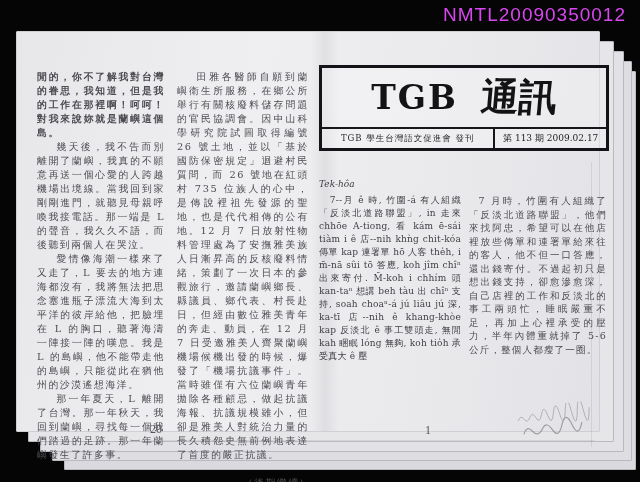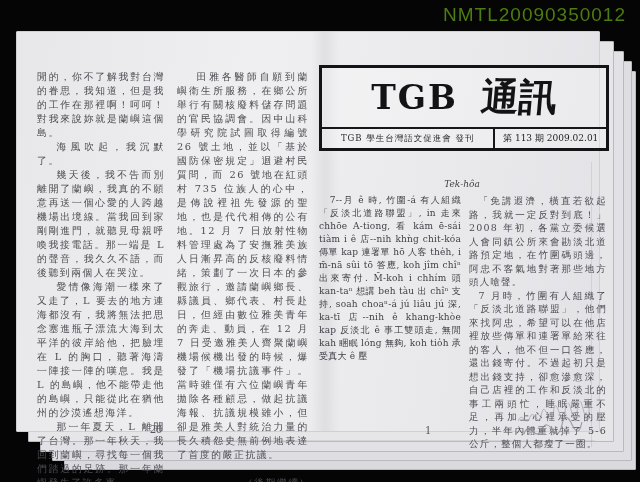--- a/index.html
+++ b/index.html
@@ -1,35 +1,35 @@
 <!DOCTYPE html>
 <html><head>
 <meta charset="utf-8">
 <style>
   html,body{margin:0;padding:0;background:#000;}
   .stage{position:relative;width:640px;height:482px;background:#050505;overflow:hidden;
          font-family:"DejaVu Serif",serif;}
-  .watermark{position:absolute;top:4px;right:14px;color:#4d7c0f;
+  .watermark{position:absolute;top:4px;right:14px;color:#d946ef;
              font-family:"Liberation Sans",sans-serif;font-size:19px;letter-spacing:1px;}
   .sheet{position:absolute;border-radius:1px;}
   .behind{background:#e0e0e4;border:1px solid #b9b9bf;}
   .b1{left:28px;top:41px;width:584px;height:399px;background:#e6e6e9;z-index:9;}
   .b2{left:40px;top:51px;width:582px;height:399px;background:#e2e2e6;z-index:8;}
   .b3{left:52px;top:61px;width:578px;height:398px;background:#dedee2;z-index:7;}
   .b4{left:64px;top:71px;width:570px;height:397px;background:#d9d9de;z-index:6;}
   .main{left:16px;top:31px;width:582px;height:399px;z-index:10;
         background:linear-gradient(100deg,#e7e7ea 0%,#efeff1 38%,#e9e9ec 72%,#e2e2e6 100%);
         border:1px solid #cfcfd4;}
   .fold{position:absolute;left:294px;top:0;width:28px;height:100%;
         background:linear-gradient(90deg,rgba(0,0,0,0),rgba(50,50,65,.07),rgba(0,0,0,0));}
   .inner-edge-v{position:absolute;left:574px;top:130px;width:1px;height:285px;background:rgba(0,0,0,.08);}
   .inner-edge-h{position:absolute;left:130px;top:408px;width:448px;height:1px;background:rgba(0,0,0,.08);}
   .col{position:absolute;text-align:justify;color:#46464c;}
   .col p{margin:0;text-indent:2em;}
-  .col p.noindent{text-indent:0;}
+  .col p.noindent{text-indent:0;font-weight:bold;}
   .kai{font-size:9.8px;line-height:14px;letter-spacing:1.6px;color:#4b4b52;}
   .poj{font-size:9px;line-height:13px;letter-spacing:.2px;color:#3e3e45;}
   .poj p{text-indent:1.2em;}
   .zh{font-size:9.5px;line-height:13.5px;letter-spacing:1.2px;color:#4b4b52;}
   .zh p{text-indent:1em;}
   .lcol1{left:20px;top:38px;width:128px;}
   .lcol2{left:160px;top:38px;width:132px;}
   .cont{text-align:right;text-indent:0 !important;margin-top:14px !important;padding-right:4px;}
   .pagenum{position:absolute;font-size:12px;color:#55555c;width:22px;text-align:center;
            font-family:"Liberation Serif",serif;margin-top:24px;}
@@ -42,21 +42,21 @@
   .mast-latin{font-size:33px;font-weight:bold;letter-spacing:2px;font-family:"DejaVu Serif",serif;}
   .mast-han{font-size:38px;font-weight:bold;transform:skewX(-5deg);}
   .mast-row{display:flex;border-top:2px solid #17171b;height:19px;align-items:stretch;}
   .mast-pub{flex:1.55;display:flex;align-items:center;justify-content:center;
             font-size:8.5px;letter-spacing:1px;color:#2a2a2f;border-radius:7px;}
   .mast-issue{flex:1;border-left:2px solid #17171b;display:flex;align-items:center;
               justify-content:center;font-size:9px;color:#232327;}
   .art-title{position:absolute;left:302px;top:124px;width:288px;height:21px;line-height:21px;
              background:#131316;color:#f4f4f2;text-align:center;font-weight:bold;
              font-size:12.5px;letter-spacing:1px;}
-  .art-author{position:absolute;left:302px;top:147px;width:286px;text-align:center;
+  .art-author{position:absolute;left:302px;top:147px;width:286px;text-align:left;
               font-size:9px;font-style:italic;color:#3c3c42;}
   .rcol-poj{left:302px;top:162px;width:142px;}
   .rcol-zh{left:452px;top:162px;width:138px;}
   .pencil{position:absolute;left:498px;top:372px;transform:rotate(-7deg);opacity:.75;}
 </style>
 </head>
 <body>
 
 <div class="stage">
 
@@ -67,49 +67,47 @@
   <div class="sheet behind b2"></div>
   <div class="sheet behind b1"></div>
 
   <div class="sheet main">
     <div class="fold"></div>
     <div class="inner-edge-v"></div>
     <div class="inner-edge-h"></div>
 
     <div class="col kai lcol1">
       <p class="noindent">閒的，你不了解我對台灣的眷思，我知道，但是我的工作在那裡啊！呵呵！對我來說妳就是蘭嶼這個島。</p>
-      <p>海風吹起，我沉默了。</p>
       <p>幾天後，我不告而別離開了蘭嶼，我真的不願意再送一個心愛的人跨越機場出境線。當我回到家剛剛進門，就聽見母親呼喚我接電話。那一端是 L 的聲音，我久久不語，而後聽到兩個人在哭泣。</p>
       <p>愛情像海潮一樣來了又走了，L 要去的地方連海都沒有，我將無法把思念塞進瓶子漂流大海到太平洋的彼岸給他，把臉埋在 L 的胸口，聽著海濤一陣接一陣的嘆息。我是 L 的島嶼，他不能帶走他的島嶼，只能從此在猶他州的沙漠遙想海洋。</p>
       <p>那一年夏天，L 離開了台灣。那一年秋天，我回到蘭嶼，尋找每一個我們踏過的足跡。那一年蘭嶼發生了許多事。</p>
     </div>
     <div class="col kai lcol2">
       <p>田雅各醫師自願到蘭嶼衛生所服務，在鄉公所舉行有關核廢料儲存問題的官民協調會。因中山科學研究院試圖取得編號 26 號土地，並以「基於國防保密規定」迴避村民質問，而 26 號地在紅頭村 735 位族人的心中，是傳說裡祖先發源的聖地，也是代代相傳的公有地。12 月 7 日放射性物料管理處為了安撫雅美族人日漸昇高的反核廢料情緒，策劃了一次日本的參觀旅行，邀請蘭嶼鄉長、縣議員、鄉代表、村長赴日，但經由數位雅美青年的奔走、動員，在 12 月 7 日受邀雅美人齊聚蘭嶼機場候機出發的時候，爆發了「機場抗議事件」。當時雖僅有六位蘭嶼青年拋除各種顧忌，做起抗議海報、抗議規模雖小，但卻是雅美人對統治力量的長久積怨史無前例地表達了首度的嚴正抗議。</p>
       <p class="cont">(後期繼續)</p>
     </div>
     <div class="pagenum pn-left">20</div>
 
     <div class="masthead">
       <div class="mast-title">
         <span class="mast-latin">TGB</span>
         <span class="mast-han">通訊</span>
       </div>
       <div class="mast-row">
         <div class="mast-pub">TGB 學生台灣語文促進會 發刊</div>
-        <div class="mast-issue">第 113 期 2009.02.01</div>
+        <div class="mast-issue">第 113 期 2009.02.17</div>
       </div>
     </div>
 
     <div class="art-author">Tek-hôa</div>
 
     <div class="col poj rcol-poj">
       <p>7--月 ê 時, 竹圍-á 有人組織「反淡北道路聯盟」, in 走來 chhōe A-tiong, 看 kám ē-sái tiàm i ê 店--nih khǹg chit-kóa 傳單 kap 連署單 hō 人客 the̍h, i m̄-nā sûi tō 答應, koh jîm chîⁿ 出來寄付. M̄-koh i chhím 頭 kan-taⁿ 想講 beh tàu 出 chîⁿ 支持, soah choaⁿ-á jú liâu jú 深, ka-tī 店--nih ê khang-khòe kap 反淡北 ê 事工雙頭走, 無閒 kah 睏眠 lóng 無夠, koh tio̍h 承受真大 ê 壓</p>
     </div>
     <div class="col zh rcol-zh">
-      <p>「免講遐濟，橫直若欲起路，我就一定反對到底！」2008 年初，各黨立委候選人會同鎮公所來會勘淡北道路預定地，在竹圍碼頭邊，阿忠不客氣地對著那些地方頭人嗆聲。</p>
       <p>7 月時，竹圍有人組織了「反淡北道路聯盟」，他們來找阿忠，希望可以在他店裡放些傳單和連署單給來往的客人，他不但一口答應，還出錢寄付。不過起初只是想出錢支持，卻愈滲愈深，自己店裡的工作和反淡北的事工兩頭忙，睡眠嚴重不足，再加上心裡承受的壓力，半年內體重就掉了 5-6 公斤，整個人都瘦了一圈。</p>
     </div>
     <div class="pagenum pn-right">1</div>
 
     <svg class="pencil" width="88" height="42" viewBox="0 0 88 42">
       <path d="M4 12 q3 -6 6 -1 t6 -1 t6 1 t6 -3 t6 2 t6 -2 t6 2 t6 -3 t6 2 t6 -1 t6 1 t6 -2" stroke="#93939c" fill="none" stroke-width="0.8"></path>
       <path d="M8 26 q4 -9 9 -2 t10 -1 t10 2 t10 -4 t10 1 t10 -1" stroke="#88888f" fill="none" stroke-width="1.2"></path>
     </svg>
   </div>
 </div>

